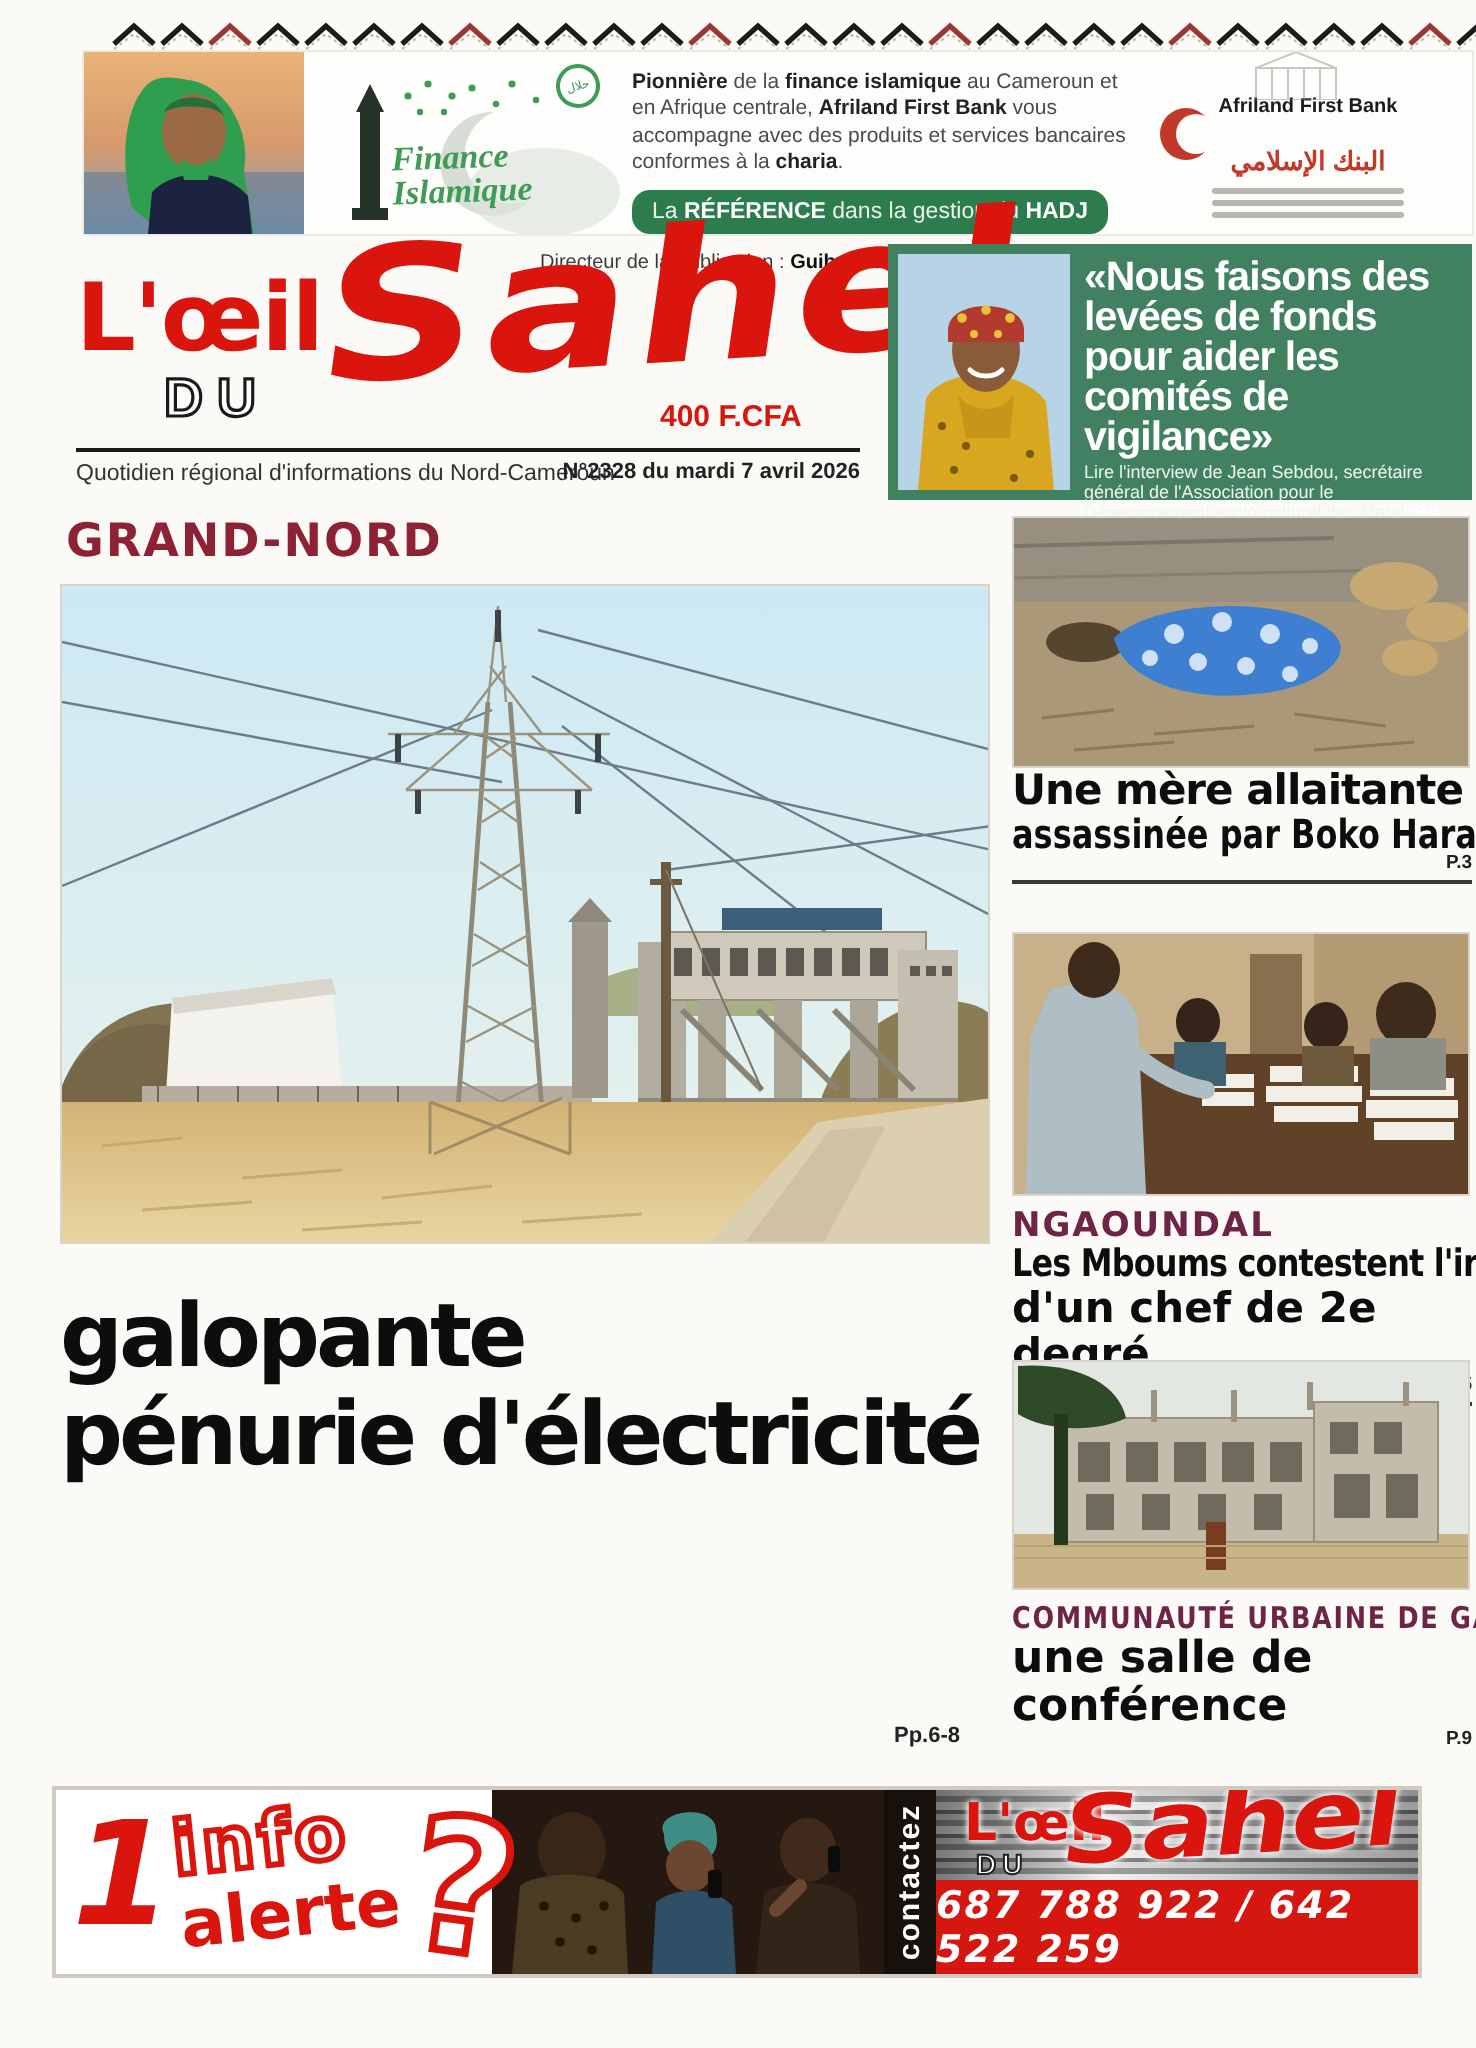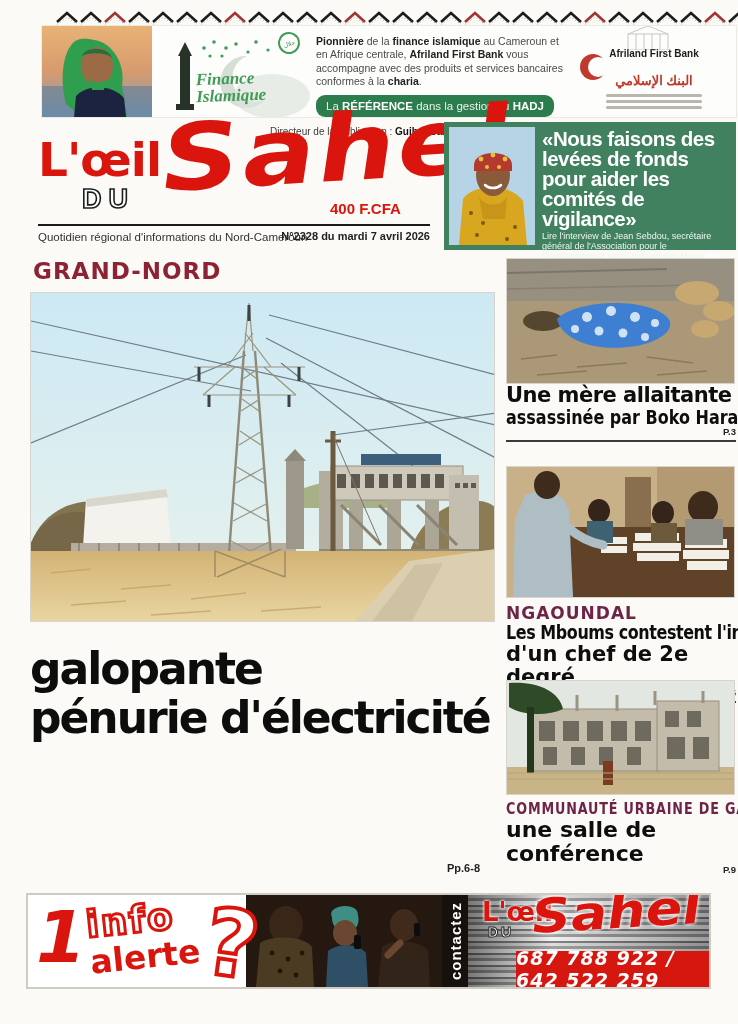--- a/index.html
+++ b/index.html
@@ -73,21 +73,21 @@
   .bb-q { position:absolute; right:-12px; top:-4px; font-size:92px; font-weight:bold; color:#fff; -webkit-text-stroke:4px #da150d; transform:rotate(8deg); font-family:"DejaVu Sans", sans-serif; z-index:3; }
   .bb-photo { position:relative; width:196px; flex:none; overflow:hidden; }
   .bb-contact { position:relative; width:26px; flex:none; background:#17110d; }
   .bb-contact span { position:absolute; left:50%; top:50%; transform:translate(-50%,-50%) rotate(180deg); writing-mode:vertical-rl; color:#fff; font-weight:bold; font-size:15px; letter-spacing:1px; }
   .bb-right { position:relative; flex:1; background:repeating-linear-gradient(180deg,#d9d9d9 0 3px,#8f8f8f 3px 6px,#efefef 6px 10px,#6e6e6e 10px 12px); }
   .bb-right::before { content:""; position:absolute; inset:0; background:linear-gradient(90deg,rgba(20,20,20,.55),rgba(255,255,255,.15) 35%,rgba(30,30,30,.4)); }
   .bb-logo { position:absolute; left:14px; top:2px; width:220px; height:56px; }
   .bb-oeil { position:absolute; left:0; top:0; color:#da150d; font-size:26px; font-weight:bold; font-family:"DejaVu Sans", sans-serif; text-shadow:0 0 3px #fff,0 0 3px #fff; }
   .bb-du { position:absolute; left:6px; top:27px; font-size:14px; font-weight:bold; letter-spacing:3px; color:#fff; -webkit-text-stroke:1px #222; }
   .bb-sahel { position:absolute; left:52px; top:-8px; color:#da150d; font-size:47px; font-weight:bold; font-style:italic; font-family:"DejaVu Sans", sans-serif; transform:scaleX(1.15) rotate(-4deg); transform-origin:left bottom; text-shadow:0 0 3px #fff,0 0 4px #fff; }
-  .bb-phones { position:absolute; left:0; right:0; bottom:0; height:36px; background:#d6170f; color:#fff; font-weight:bold; font-size:19px; font-style:italic; display:flex; align-items:center; justify-content:center; font-family:"DejaVu Sans", sans-serif; letter-spacing:1px;margin-left:48px; }
+  .bb-phones { position:absolute; left:0; right:0; bottom:0; height:47px; background:#d6170f; color:#fff; font-weight:bold; font-size:19px; font-style:italic; display:flex; align-items:center; justify-content:center; font-family:"DejaVu Sans", sans-serif; letter-spacing:1px; }
 </style>
 </head>
 <body>
 
 <div id="page">
 
   <div class="zigzag">
     <svg width="683" height="17" xmlns="http://www.w3.org/2000/svg">
       <defs>
         <pattern id="zz" width="120" height="17" patternUnits="userSpaceOnUse">

